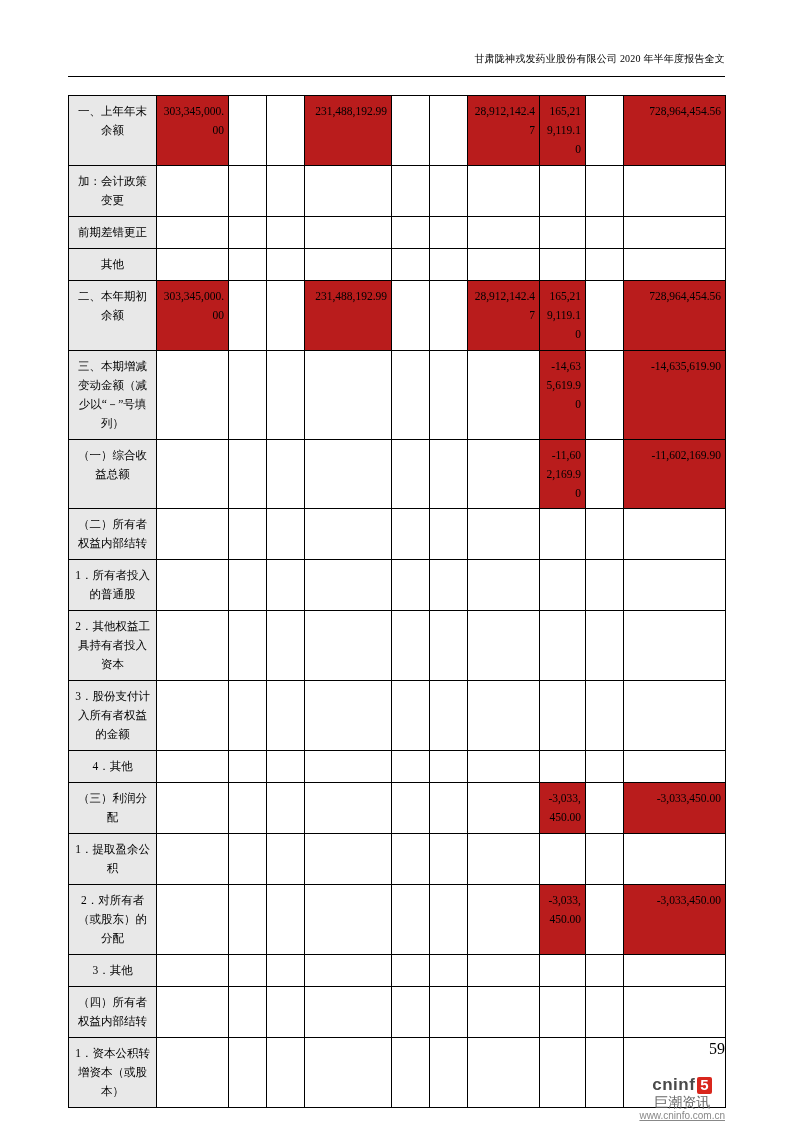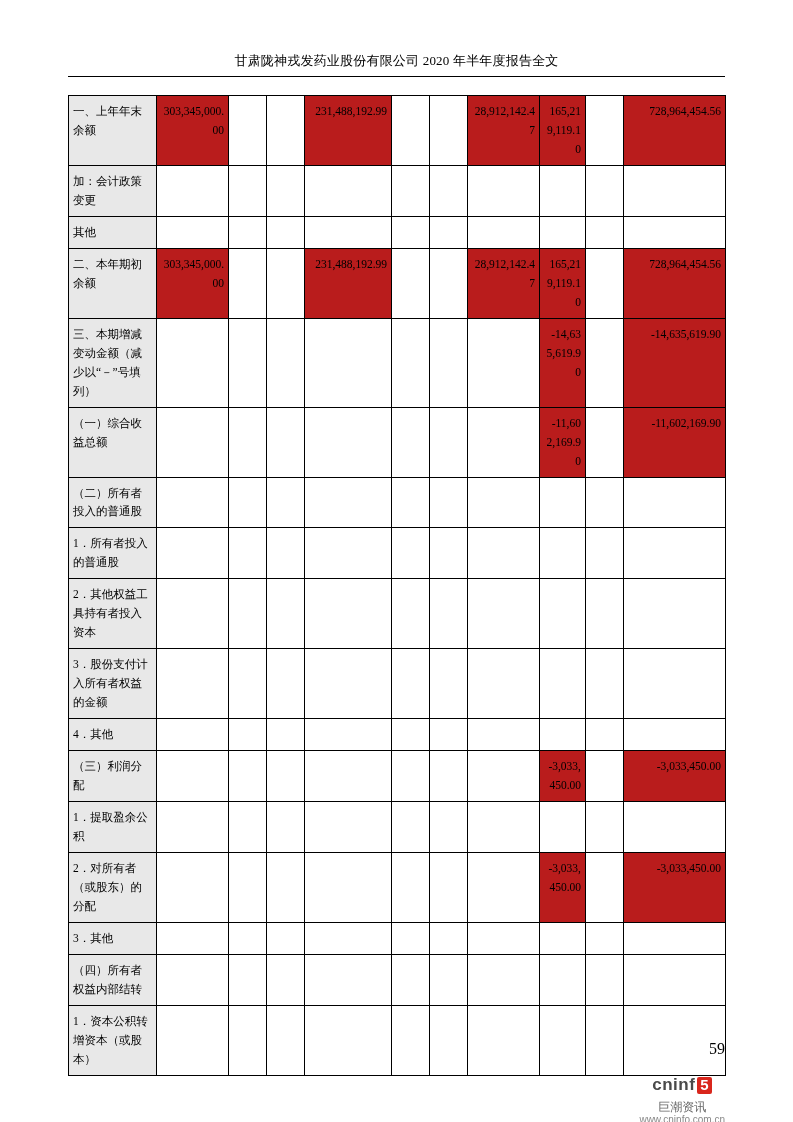--- a/index.html
+++ b/index.html
@@ -14,22 +14,22 @@
     background: #ffffff;
     font-family: "Liberation Serif", "DejaVu Serif", serif;
     color: #000000;
     overflow: hidden;
   }
   .header {
     position: absolute;
     top: 52px;
     left: 68px;
     width: 657px;
-    text-align: center;
-    font-size: 13px;
+    text-align: right;
+    font-size: 10px;
     font-family: "Liberation Serif", "DejaVu Serif", serif;
     letter-spacing: 0.2px;
   }
   .header-rule {
     position: absolute;
     top: 76px;
     left: 68px;
     width: 657px;
     height: 1px;
     background: #000000;
@@ -46,21 +46,21 @@
   }
   table.fin td {
     border: 1px solid #000000;
     vertical-align: top;
     padding: 6px 4px 6px 4px;
     line-height: 1.65;
     word-break: break-all;
   }
   td.label {
     background: #e8e8e8;
-    text-align: left;
+    text-align: center;
   }
   td.num {
     text-align: right;
     background: #b91c1c;
   }
   td.blank {
     background: #ffffff;
   }
   .indent1 { padding-left: 14px; margin-left: 8px; }
   .indent2 { padding-left: 28px; }
@@ -90,23 +90,23 @@
     display: inline-block;
     background: #d9261c;
     color: #ffffff;
     padding: 0 3px;
     margin-left: 2px;
     border-radius: 2px;
     font-size: 15px;
   }
   .footer-logo .sub {
     font-family: "Liberation Sans", sans-serif;
-    font-size: 12px;
+    font-size: 14px;
     color: #666666;
-    margin-top: 6px;
+    margin-top: 0;
   }
   .footer-logo .url {
     font-family: "Liberation Sans", sans-serif;
     font-size: 10px;
     color: #888888;
     text-decoration: underline;
   }
 </style>
 </head>
 <body>
@@ -151,20 +151,33 @@
           <td class="blank"></td>
           <td class="blank"></td>
           <td class="blank"></td>
           <td class="blank"></td>
           <td class="blank"></td>
           <td class="blank"></td>
           <td class="blank"></td>
           <td class="blank"></td>
         </tr>
         <tr>
+          <td class="label indent2">前期差错更正</td>
+          <td class="blank"></td>
+          <td class="blank"></td>
+          <td class="blank"></td>
+          <td class="blank"></td>
+          <td class="blank"></td>
+          <td class="blank"></td>
+          <td class="blank"></td>
+          <td class="blank"></td>
+          <td class="blank"></td>
+          <td class="blank"></td>
+        </tr>
+        <tr>
           <td class="label indent2">其他</td>
           <td class="blank"></td>
           <td class="blank"></td>
           <td class="blank"></td>
           <td class="blank"></td>
           <td class="blank"></td>
           <td class="blank"></td>
           <td class="blank"></td>
           <td class="blank"></td>
           <td class="blank"></td>
@@ -203,21 +216,21 @@
           <td class="blank"></td>
           <td class="blank"></td>
           <td class="blank"></td>
           <td class="blank"></td>
           <td class="blank"></td>
           <td class="num">-11,602,169.90</td>
           <td class="blank"></td>
           <td class="num">-11,602,169.90</td>
         </tr>
         <tr>
-          <td class="label">（二）所有者投入的普通股</td>
+          <td class="label">（二）所有者权益内部结转</td>
           <td class="blank"></td>
           <td class="blank"></td>
           <td class="blank"></td>
           <td class="blank"></td>
           <td class="blank"></td>
           <td class="blank"></td>
           <td class="blank"></td>
           <td class="blank"></td>
           <td class="blank"></td>
           <td class="blank"></td>

